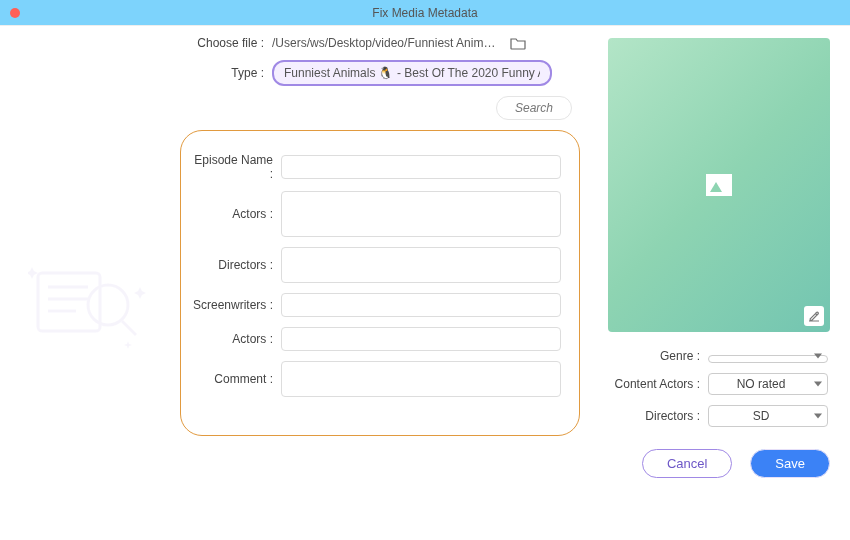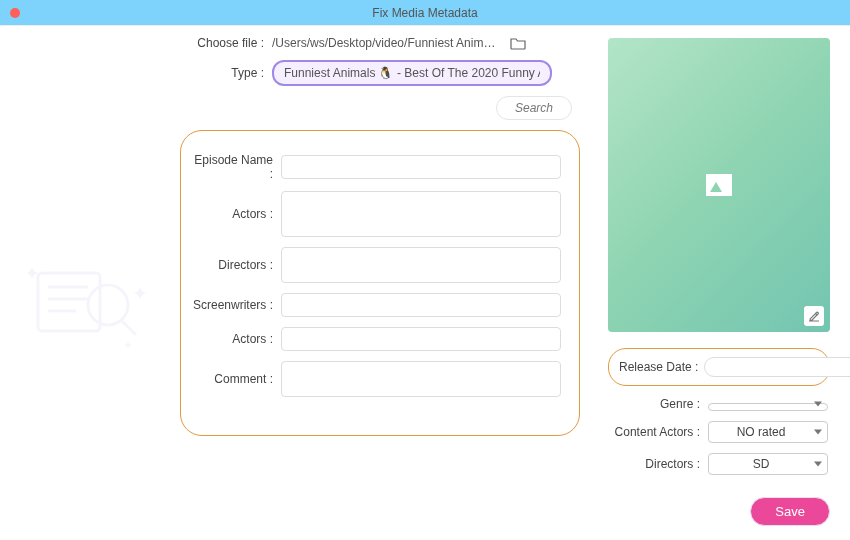--- a/index.html
+++ b/index.html
@@ -273,21 +273,21 @@
     padding: 6px 24px;
     font-size: 13px;
     cursor: pointer;
   }
   .btn-cancel {
     background: #fff;
     border: 1px solid #a089e5;
     color: #6d57c7;
   }
   .btn-save {
-    background: #ec4899;
+    background: #3b82f6;
     border: 1px solid #e6e0f8;
     color: #fff;
   }
 </style>
 </head>
 <body>
 
 <div class="titlebar">
   <div class="dot"></div>
   <div class="title-text">Fix Media Metadata</div>
@@ -377,24 +377,20 @@
         <div class="img-icon"></div>
         <div class="edit-badge">
           <svg width="12" height="12" viewBox="0 0 12 12">
             <path fill="none" stroke="#777" stroke-width="1.2" d="M1 11h10M2.2 8.8l5.3-5.3 1.5 1.5-5.3 5.3H2.2V8.8zM7.5 3.5l1-1a1 1 0 0 1 1.5 0l0 0a1 1 0 0 1 0 1.5l-1 1"></path>
           </svg>
         </div>
       </div>
 
       <div class="meta-side">
 
-        <div class="hl-row">
-          <span class="lbl">Release Date :</span>
-          <input class="date-input" value="" style="">
-        </div>
 
         <div class="row">
           <span class="lbl">Genre :</span>
           <span class="side-select-wrap">
             <button class="side-select"></button>
           </span>
         </div>
 
         <div class="row">
           <span class="lbl">Content Actors :</span>
@@ -405,18 +401,19 @@
 
         <div class="row">
           <span class="lbl">Directors :</span>
           <span class="side-select-wrap">
             <button class="side-select">SD</button>
           </span>
         </div>
       </div>
 
       <div class="footer">
+        <button class="btn btn-cancel">Cancel</button>
         <button class="btn btn-save">Save</button>
       </div>
     </div>
 
   </div>
 </div>
 
 </body></html>

